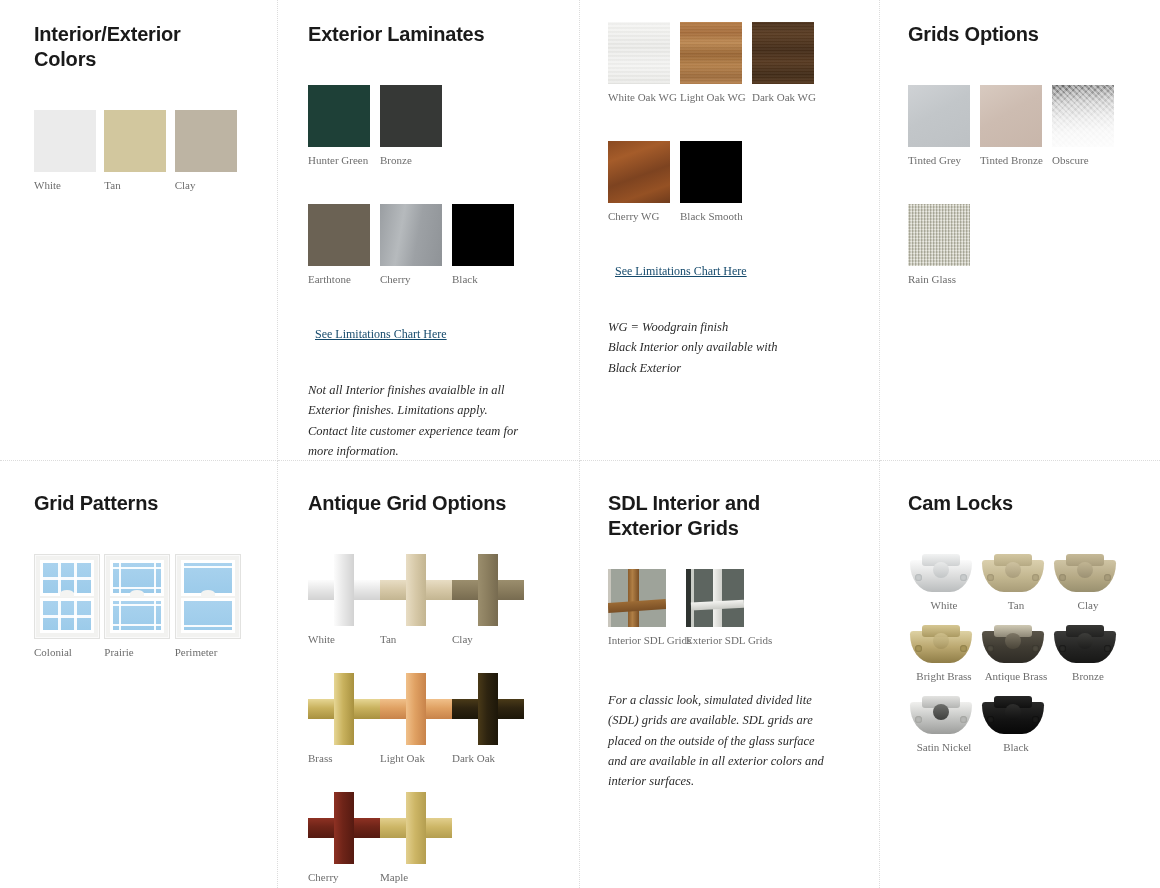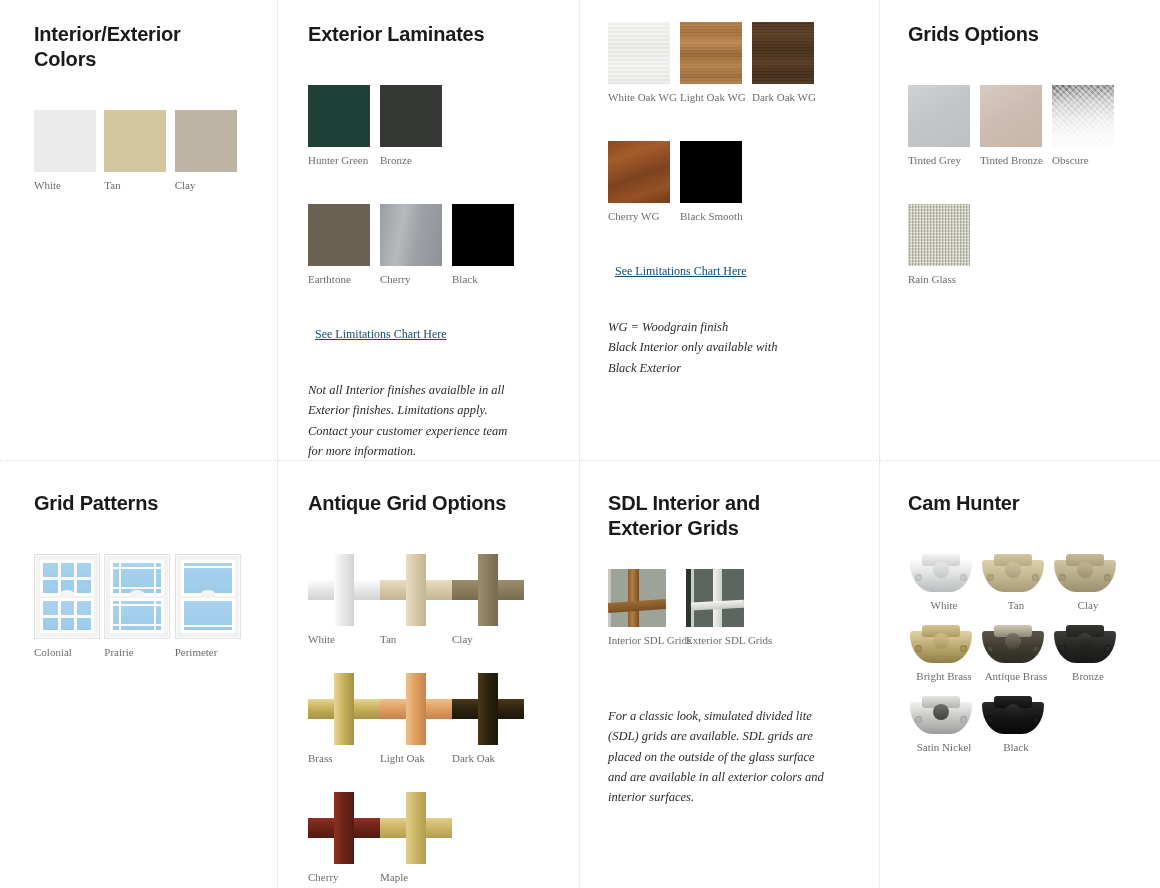--- a/index.html
+++ b/index.html
@@ -93,21 +93,21 @@
     display:inline-block;margin-top:6px;
     font-family:"Liberation Serif", serif;
     font-size:12px;color:#14496b;text-decoration:underline;cursor:pointer;margin-left:7px;
   }
   .note{
     font-family:"Liberation Serif", serif;
     font-style:italic;font-size:12.5px;line-height:1.62;color:#2b2b2b;
     margin-top:38px;max-width:215px;
   }
   .note.w2{max-width:200px;}
-  .note.sdl{max-width:222px;margin-top:60px;}
+  .note.sdl{max-width:222px;margin-top:44px;}
 
   
   .win{
     width:66px;height:85px;background:#f2f2f0;
     border:1px solid #e2e2e0;box-sizing:border-box;padding:5px;
     display:flex;flex-direction:column;
     box-shadow:0 0 0 1px #fafafa inset;
   }
   .sash{flex:1;background:linear-gradient(180deg,#a9d2ee,#9ccbea);position:relative;border:3px solid #ffffff;box-sizing:border-box;}
   .sash.top{margin-bottom:2px;}
@@ -259,21 +259,21 @@
           <span class="cap">Cherry</span>
         </div>
         <div class="item">
           <span class="sw s-black"></span>
           <span class="cap">Black</span>
         </div>
       </div>
       <div style="margin-top:36px;">
         <a class="link">See Limitations Chart Here</a>
       </div>
-      <p class="note">Not all Interior finishes avaialble in all Exterior finishes. Limitations apply. Contact your customer experience team for more information.</p>
+      <p class="note">Not all Interior finishes avaialble in all Exterior finishes. Limitations apply. Contact lite customer experience team for more information.</p>
     </div>
   </div>
 
   <div class="cell c3 r1">
     <div class="inner pad-c">
       <div class="row">
         <div class="item">
           <span class="sw wood s-whiteoak"></span>
           <span class="cap">White Oak WG</span>
         </div>
@@ -484,21 +484,21 @@
             </div>
           <span class="cap">Exterior SDL Grids</span>
         </div>
       </div>
       <p class="note sdl">For a classic look, simulated divided lite (SDL) grids are available. SDL grids are placed on the outside of the glass surface and are available in all exterior colors and interior surfaces.</p>
     </div>
   </div>
 
   <div class="cell c4 r2">
     <div class="inner pad-d" style="padding-top:18px;">
-      <h2 class="section-title">Cam Hunter</h2>
+      <h2 class="section-title">Cam Locks</h2>
       <div class="lockgrid">
         <div class="lockcell">
           <div class="lock lk-white">
               <div class="body"></div>
               <div class="plate"></div>
               <div class="cam"></div>
               <div class="hole l"></div>
               <div class="hole r"></div>
             </div>
           <span class="cap center">White</span>

